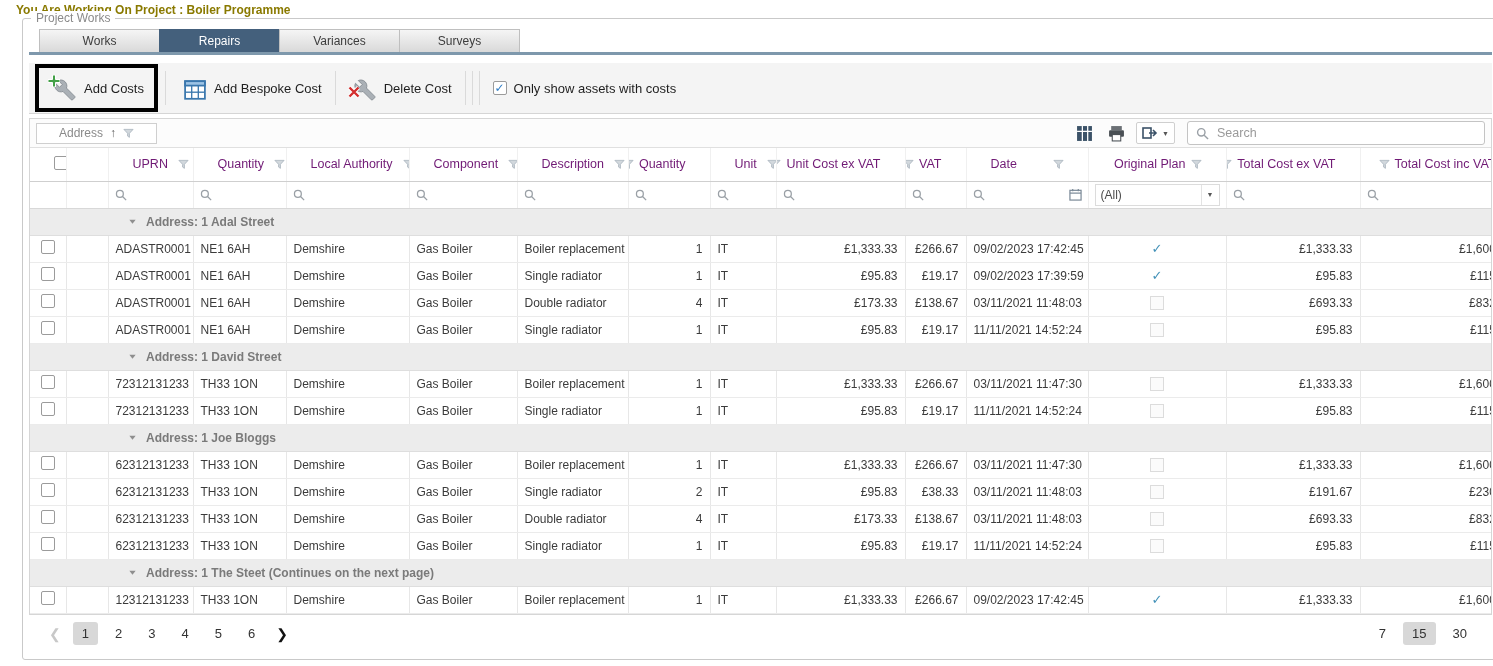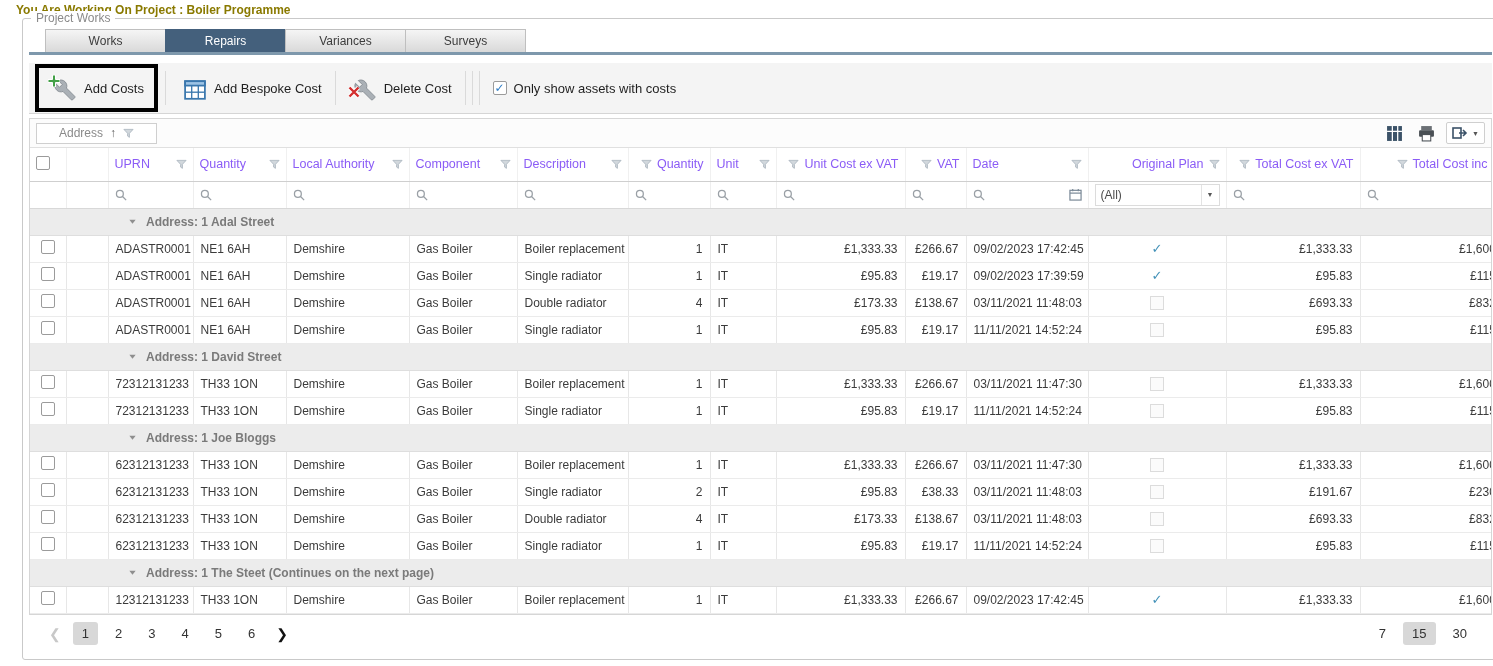--- a/index.html
+++ b/index.html
@@ -4,21 +4,21 @@
 <style>
   html,body{margin:0;padding:0;width:1493px;height:666px;background:#fff;overflow:hidden;
     font-family:"Liberation Sans","DejaVu Sans",sans-serif;}
   .banner{position:absolute;top:3px;left:16px;font-size:12px;font-weight:bold;
     color:var(--banner-text,#8a7a00);}
   .panel{position:absolute;left:22px;top:18px;width:1477px;height:642px;border:1px solid #c9c9c9;
     border-radius:3px;box-sizing:border-box;padding:10px 6px 0 6px;background:#fff;}
   .panel-label{position:absolute;top:-8px;left:8px;background:#fff;padding:0 5px;color:#8a8a8a;font-size:12px;}
 
   
-  .tabs{display:flex;margin-left:16px;}
+  .tabs{display:flex;margin-left:10px;}
   .tab{width:119px;height:22px;line-height:22px;text-align:center;font-size:12px;color:#3c3c3c;
     background:linear-gradient(#f5f5f5,#d9d9d9);border:1px solid #bfbfbf;border-bottom:none;border-right:none;cursor:default;}
   .tab:last-child{border-right:1px solid #bfbfbf;}
   .tab.active{background:var(--active-tab,#44607c);color:#fff;border-color:var(--active-tab,#44607c);}
   .tab-underline{height:3px;background:var(--tab-underline,#7e98ac);}
 
   
   .toolbar{margin-top:8px;height:50px;background:var(--toolbar-bg,#f4f4f4);border-bottom:1px solid #d5d5d5;
     display:flex;align-items:center;padding:0 6px;}
   .tbtn{display:flex;align-items:center;gap:8px;padding:0 10px;height:40px;font-size:13px;color:#1f1f1f;cursor:default;background:transparent;border:none;font-family:inherit;}
@@ -44,22 +44,22 @@
     background:#fff;padding:1px 5px;height:22px;box-sizing:border-box;cursor:default;}
   .dcaret{font-size:7px;color:#555;line-height:1;}
   .searchbox{display:flex;align-items:center;gap:6px;width:298px;height:24px;border:1px solid #c4c4c4;
     border-radius:3px;background:#fff;padding:0 8px;box-sizing:border-box;margin-left:4px;}
   .searchbox input{border:none;outline:none;flex:1;font-size:12.5px;font-family:inherit;color:#333;background:transparent;min-width:0;}
   .searchbox input::placeholder{color:#9a9a9a;}
 
   .grid-scroll{overflow:hidden;width:100%;}
   table.grid{table-layout:fixed;border-collapse:collapse;width:1490px;font-size:12px;}
   table.grid th,table.grid td{overflow:hidden;white-space:nowrap;box-sizing:border-box;}
-  tr.hdr th{height:33px;font-weight:normal;color:#8b5cf6;font-size:12.5px;border-bottom:1px solid #cfcfcf;
-    border-right:1px solid #f0f0f0;background:#fff;padding:0 6px;text-align:left;vertical-align:middle;}
+  tr.hdr th{height:33px;font-weight:normal;color:#701a75;font-size:12.5px;border-bottom:1px solid #cfcfcf;
+    border-right:1px solid #f0f0f0;background:#fff;padding:0 24px;text-align:left;vertical-align:middle;}
   .hcell{display:flex;align-items:center;gap:5px;}
   .hcell.right{justify-content:flex-end;}
   .hcell .sp{flex:1;}
   .fbtn{display:inline-flex;align-items:center;}
   tr.frow td{height:27px;border-bottom:1px solid #d8d8d8;border-right:1px solid #eeeeee;padding:0 6px;vertical-align:middle;background:#fff;}
   .fcell{display:flex;align-items:center;}
   .fcell .fcal{margin-left:auto;display:inline-flex;}
   .fdrop{display:flex;align-items:center;font-size:12px;color:#4a4a4a;border:1px solid #dcdcdc;height:20px;padding:0 5px;background:#fff;}
   .fdrop .fval{flex:1;}
   .fdrop .dcaret{border-left:1px solid #e3e3e3;padding-left:5px;height:100%;display:inline-flex;align-items:center;}
@@ -184,20 +184,29 @@
         </span>
         <span class="export-btn">
           <span style="display:inline-flex;">
             <svg viewBox="0 0 16 16" width="16" height="16">
                 <rect x="1" y="3" width="8" height="10" fill="none" stroke="#3b5268" stroke-width="1.6"></rect>
                 <path d="M7 8h7M11 5l3 3-3 3" stroke="#3b5268" stroke-width="1.6" fill="none"></path>
               </svg>
           </span>
           <span class="dcaret">▼</span>
         </span>
+        <div class="searchbox">
+          <span style="display:inline-flex;">
+            <svg width="13" height="13" viewBox="0 0 14 14">
+                <circle cx="5.7" cy="5.7" r="4" fill="none" stroke="#9aa0a6" stroke-width="1.5"></circle>
+                <line x1="8.8" y1="8.8" x2="13" y2="13" stroke="#9aa0a6" stroke-width="1.5"></line>
+              </svg>
+          </span>
+          <input placeholder="Search" style="">
+        </div>
       </div>
     </div>
     <div class="grid-scroll">
       <table class="grid" id="grid-table">
           <colgroup>
             <col style="width:36px">
             <col style="width:42px">
             <col style="width:85px">
             <col style="width:93px">
             <col style="width:123px">

